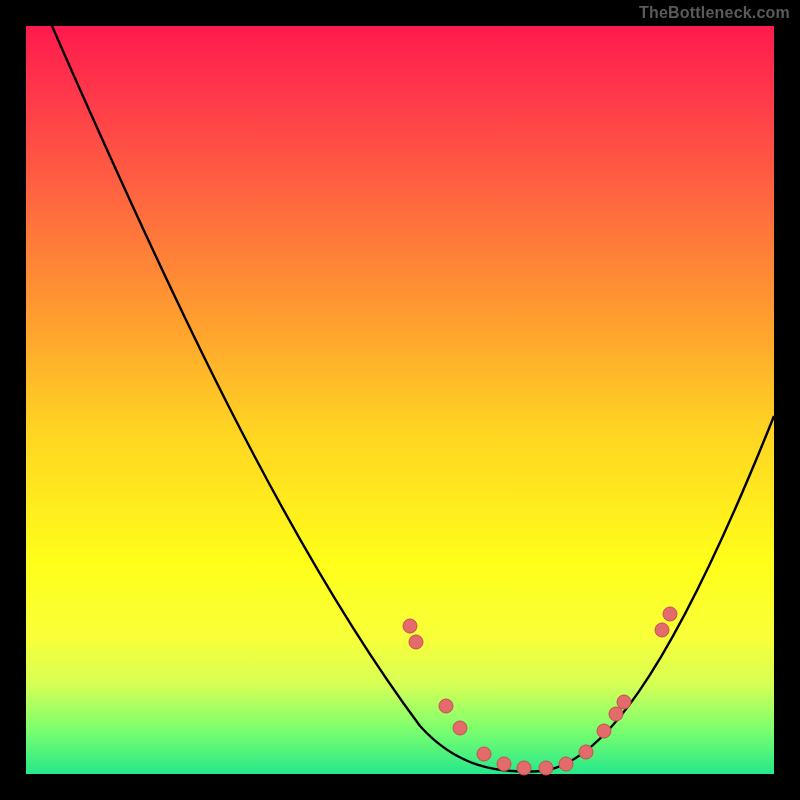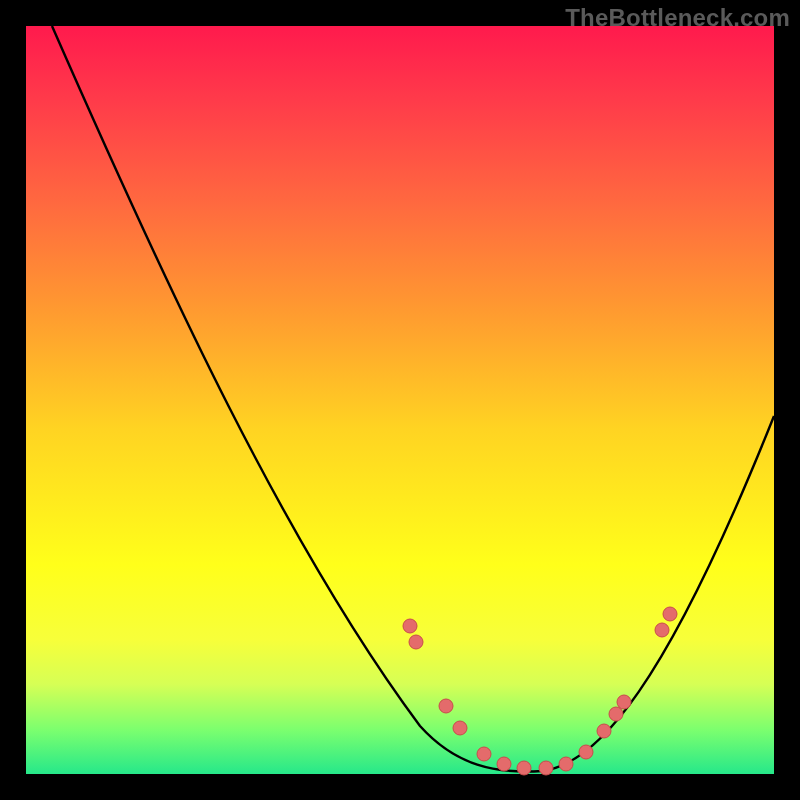--- a/index.html
+++ b/index.html
@@ -34,21 +34,21 @@
       #f7ff3a 82%,
       #d6ff55 88%,
       #7dff6e 94%,
       #26e88a 100%);
   }
   .watermark {
     position: absolute;
     top: 4px;
     right: 10px;
     font-family: Arial, Helvetica, sans-serif;
-    font-size: 24px;
+    font-size: 16px;
     font-weight: 600;
     color: #5a5a5a;
     letter-spacing: 0.2px;
     user-select: none;
   }
   svg.curve {
     position: absolute;
     left: 26px;
     top: 26px;
     width: 748px;

